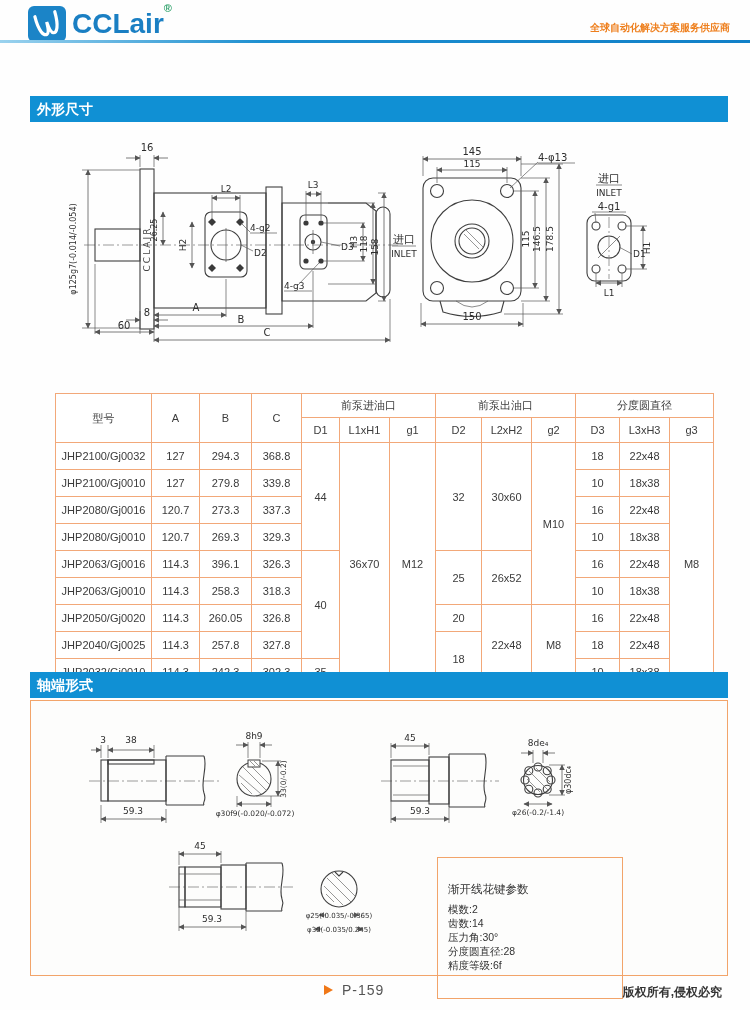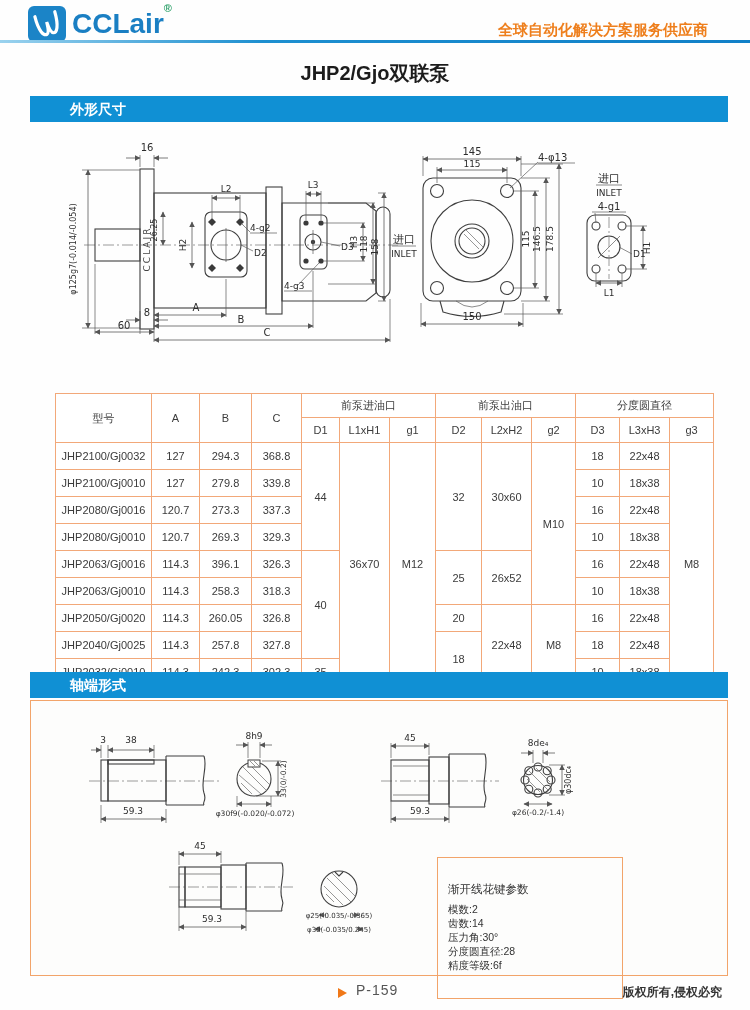--- a/index.html
+++ b/index.html
@@ -3,27 +3,27 @@
 <meta charset="utf-8">
 <style>
   html,body{margin:0;padding:0;}
   body{width:750px;height:1010px;background:#fefefe;font-family:"Liberation Sans",sans-serif;}
   .page{position:relative;width:750px;height:1010px;overflow:hidden;background:#fefefe;}
 
   
   .logo{position:absolute;left:28px;top:6px;display:flex;align-items:center;gap:6px;}
   .brand-text{font-size:28px;font-weight:bold;color:#1a7fc3;letter-spacing:0px;line-height:36px;}
   .brand-reg{font-size:11px;color:#2fa26b;vertical-align:top;position:relative;top:-4px;font-weight:bold;}
-  .slogan{position:absolute;right:42px;top:21px;font-size:15px;font-weight:bold;color:#ee7f1d;}
+  .slogan{position:absolute;right:20px;top:21px;font-size:10px;font-weight:bold;color:#ee7f1d;}
   .head-line{position:absolute;left:0;top:40px;width:750px;height:3px;
     background:linear-gradient(90deg,#9ad2ee,#1d8fd0 35%,#1180c8);}
   .title{position:absolute;left:0;top:60px;width:750px;text-align:center;
     font-size:20px;font-weight:bold;color:#1c1c1c;}
   .bar{position:absolute;left:30px;width:698px;height:26px;background:#1090d4;color:#fff;
-    font-size:14px;font-weight:bold;line-height:26px;padding-left:40px;box-sizing:border-box;}
+    font-size:14px;font-weight:bold;line-height:26px;padding-left:7px;box-sizing:border-box;}
   .bar1{top:96px;} .bar2{top:672px;}
 
   
   svg{position:absolute;}
   #draw1{left:26px;top:131px;}
   .oln{stroke:#3f3f3f;stroke-width:1.1;fill:none;}
   .thin{stroke:#5a5a5a;stroke-width:0.7;fill:none;}
   .cl{stroke:#707070;stroke-width:0.7;fill:none;stroke-dasharray:11 3 2 3;}
   .dim{stroke:#5a5a5a;stroke-width:0.8;fill:none;}
   .hatch{stroke:#6a6a6a;stroke-width:0.7;fill:none;}
@@ -41,21 +41,21 @@
 
   
   .shaft-box{position:absolute;left:30px;top:700px;width:696px;height:274px;border:1px solid #f2a46a;background:#fdfdfc;}
   #draw2{left:0;top:0;}
   .spline-box{position:absolute;left:406px;top:156px;width:164px;height:92px;border:1px solid #f2a46a;
     padding:24px 10px;box-sizing:content-box;background:transparent;}
   .spline-box .sb-title{font-size:11.5px;color:#2f2f2f;margin-bottom:5px;}
   .spline-box .sb-line{font-size:10.5px;color:#333;line-height:14px;}
 
   
-  .pageno{position:absolute;left:338px;top:982px;display:flex;align-items:flex-end;gap:9px;}
+  .pageno{position:absolute;left:324px;top:982px;display:flex;align-items:center;gap:9px;}
   .tri{width:0;height:0;border-left:9px solid #f07818;border-top:5px solid transparent;border-bottom:5px solid transparent;}
   .pageno-text{font-size:14px;color:#555;letter-spacing:1px;}
   .copyright{position:absolute;right:28px;top:984px;font-size:12px;font-weight:bold;color:#333;}
 </style>
 </head>
 <body>
 
 <div class="page">
 
   <div class="logo">
@@ -63,21 +63,20 @@
       <rect x="0" y="0" width="38" height="36" rx="6" fill="#1b84c7"></rect>
       <path d="M9 8 C9 23 13 29 16.5 28 C19.5 27 19 20 19.2 16 C19.6 20 20 27 23 28 C26.5 29 30 23 29.5 8" stroke="#fff" stroke-width="3.2" fill="none" stroke-linecap="round" transform="rotate(-14 19 18)"></path>
     </svg>
     <div>
       <span class="brand-text">CCLair</span><span class="brand-reg">®</span>
     </div>
   </div>
   <div class="slogan">全球自动化解决方案服务供应商</div>
   <div class="head-line"></div>
 
-  <div class="title">JHP2/Gjo双联泵</div>
 
   <div class="bar bar1">外形尺寸</div>
 
   <svg id="draw1" width="698" height="256" viewBox="0 0 698 256">
     <defs>
       <marker id="a1" viewBox="0 0 10 10" refX="9" refY="5" markerWidth="7" markerHeight="7" orient="auto-start-reverse">
         <path d="M0,0 L10,5 L0,10 z" fill="#555"></path>
       </marker>
     </defs>
 

